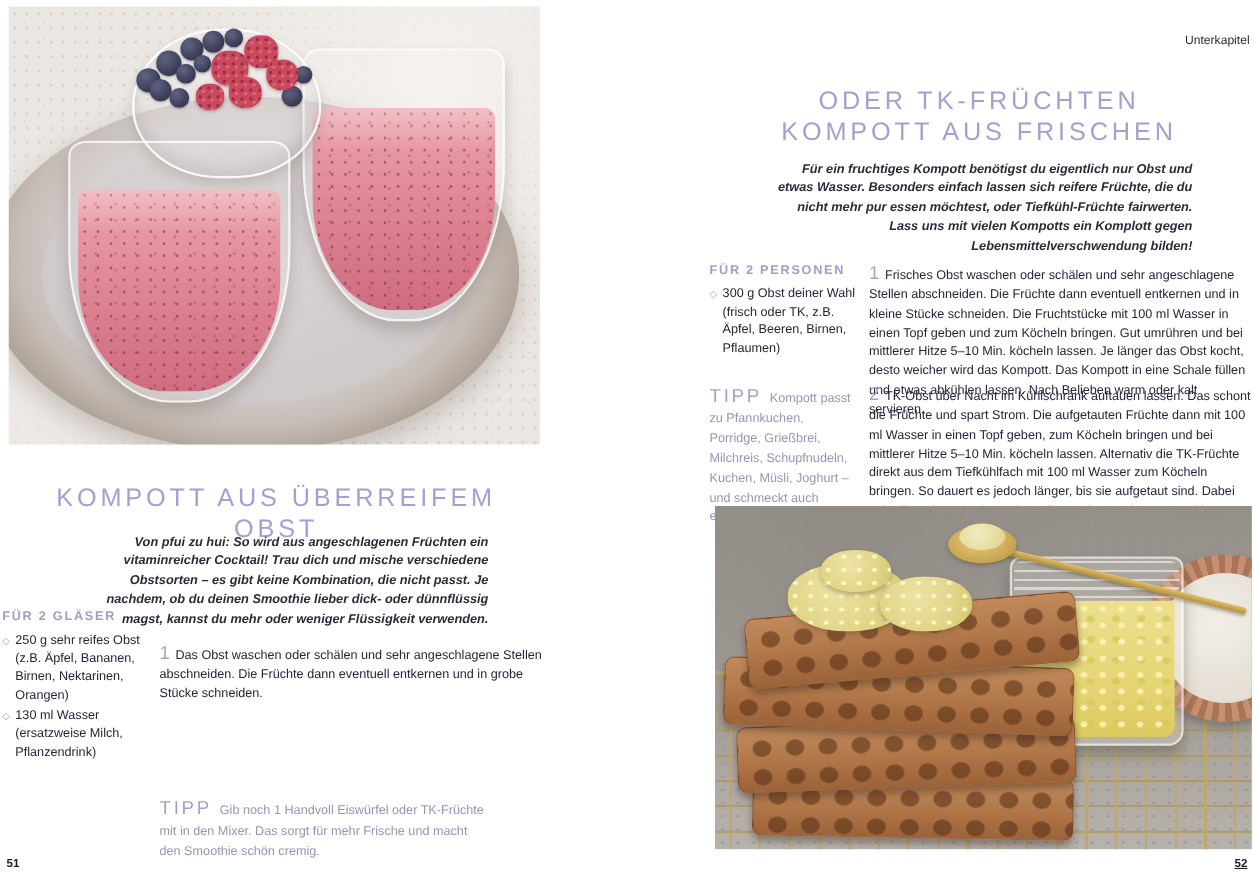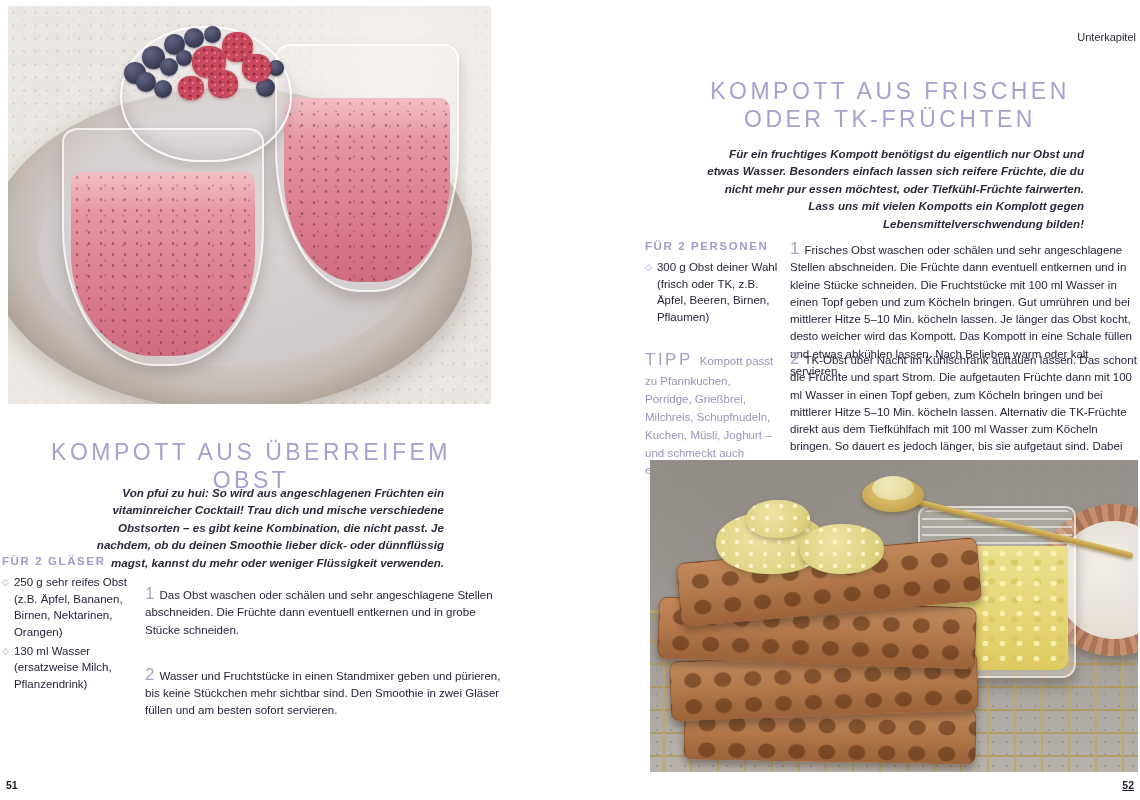--- a/index.html
+++ b/index.html
@@ -254,36 +254,36 @@
         <span class="ing-bullet">◇</span>
         <span>130 ml Wasser (ersatzweise Milch, Pflanzendrink)</span>
       </li>
     </ul>
   </div>
 
   <div class="abs" style="left:145px;top:585px;width:358px;">
     <p class="step" style="margin-bottom:27px;">
       <span class="step-num">1</span><span>Das Obst waschen oder schälen und sehr angeschlagene Stellen abschneiden. Die Früchte dann eventuell entkernen und in grobe Stücke schneiden.</span>
     </p>
-    <p class="step">
-      <span class="step-num">2</span><span>Wasser und Fruchtstücke in einen Standmixer geben und pürieren, bis keine Stückchen mehr sichtbar sind. Den Smoothie in zwei Gläser füllen und am besten sofort servieren.</span>
-    </p>
-  </div>
-
+  </div>
+
+  <p class="abs tip" style="left:145px;top:722px;width:302px;">
+    <span class="tip-label">TIPP</span><span>Gib noch 1 Handvoll Eiswürfel oder TK-Früchte mit in den Mixer. Das sorgt für mehr Frische und macht den Smoothie schön cremig.</span>
+  </p>
 
   <div class="abs page-num" style="left:6px;top:779px;">51</div>
 </div>
 
 <div class="abs" style="left:570px;top:0;width:570px;height:680px;">
 
   <div class="abs running-head" style="right:4px;top:31px;">Unterkapitel</div>
 
   <div class="abs" style="left:90px;top:77px;width:460px;">
+    <div class="recipe-title">ODER TK-FRÜCHTEN</div>
     <div class="recipe-title">KOMPOTT AUS FRISCHEN</div>
-    <div class="recipe-title">ODER TK-FRÜCHTEN</div>
   </div>
 
   <p class="abs intro" style="left:128px;top:145px;width:386px;">Für ein fruchtiges Kompott benötigst du eigentlich nur Obst und etwas Wasser. Besonders einfach lassen sich reifere Früchte, die du nicht mehr pur essen möchtest, oder Tiefkühl-Früchte fairwerten. Lass uns mit vielen Kompotts ein Komplott gegen Lebensmittelverschwendung bilden!</p>
 
   <div class="abs" style="left:75px;top:240px;width:134px;">
     <div class="servings">FÜR 2 PERSONEN</div>
     <ul class="ing-list">
       <li class="ing-item">
         <span class="ing-bullet">◇</span>
         <span>300 g Obst deiner Wahl (frisch oder TK, z.B. Äpfel, Beeren, Birnen, Pflaumen)</span>

